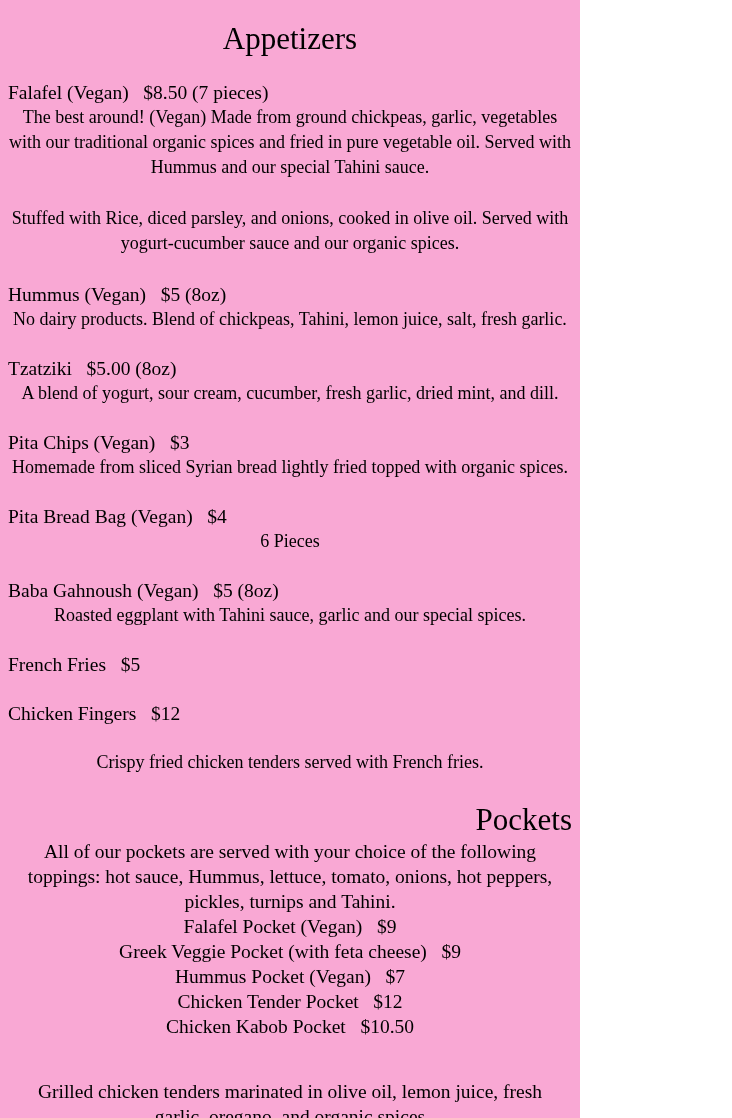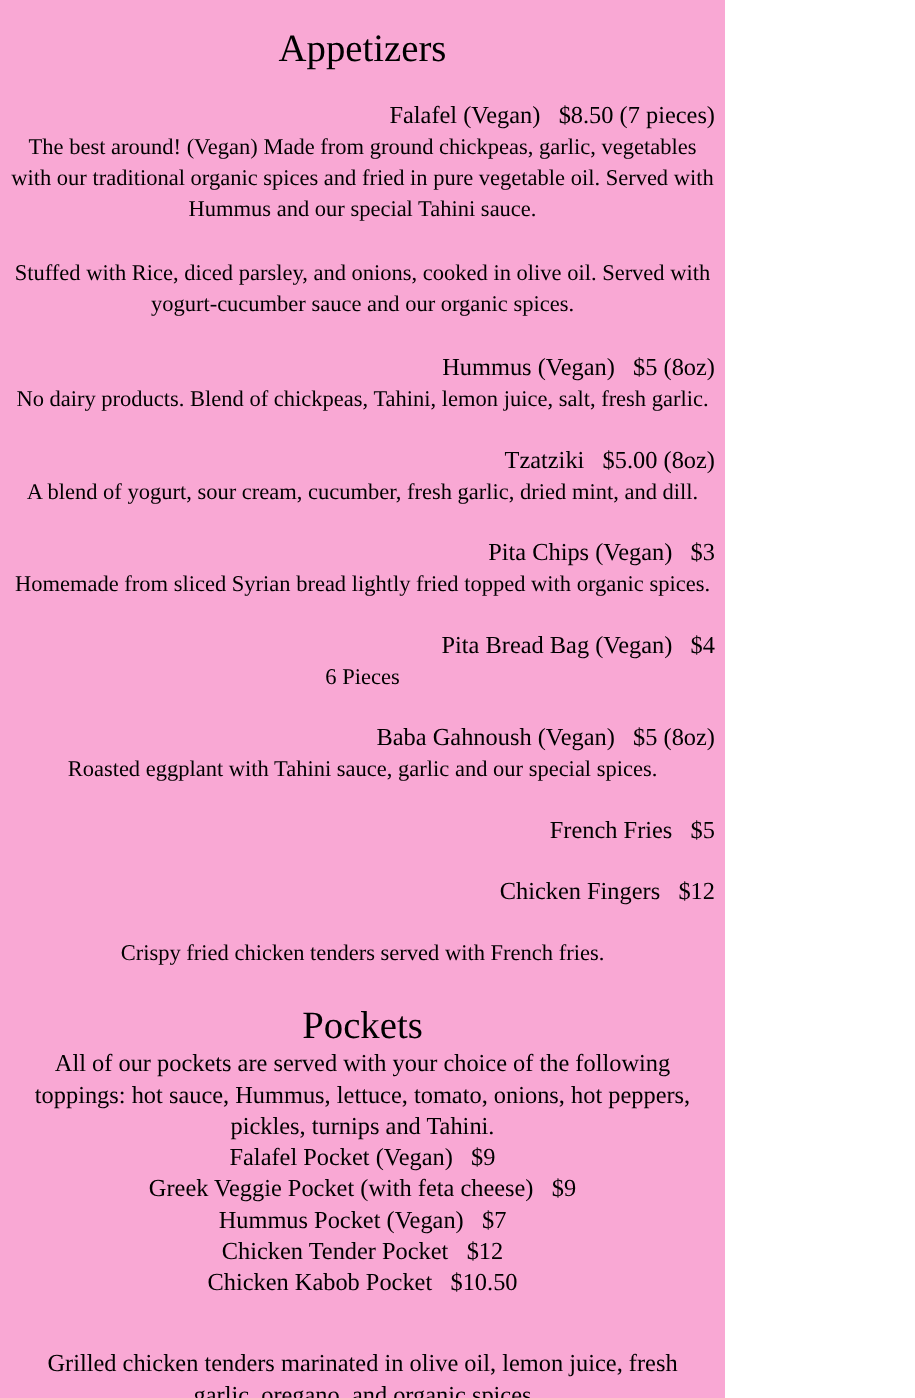--- a/index.html
+++ b/index.html
@@ -27,27 +27,28 @@
     line-height: 38px;
     font-weight: normal;
     margin: 0;
     padding: 0;
   }
   #appetizers-heading {
     margin-top: 12px;
   }
   #pockets-heading {
     margin-top: 26px;
+    text-align: right;
   }
   .item {
     margin: 0;
     padding: 0;
   }
   .item-title {
-    text-align: right;
+    text-align: left;
     font-size: 19.5px;
     line-height: 25px;
     margin: 0;
     white-space: pre;
   }
   .item-desc {
     text-align: center;
     font-size: 18px;
     line-height: 25px;
     margin: 0;

